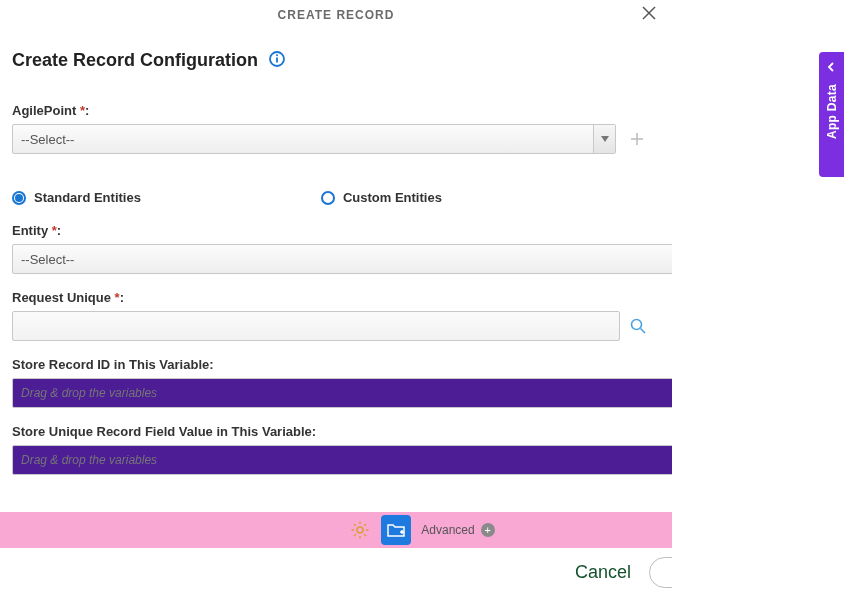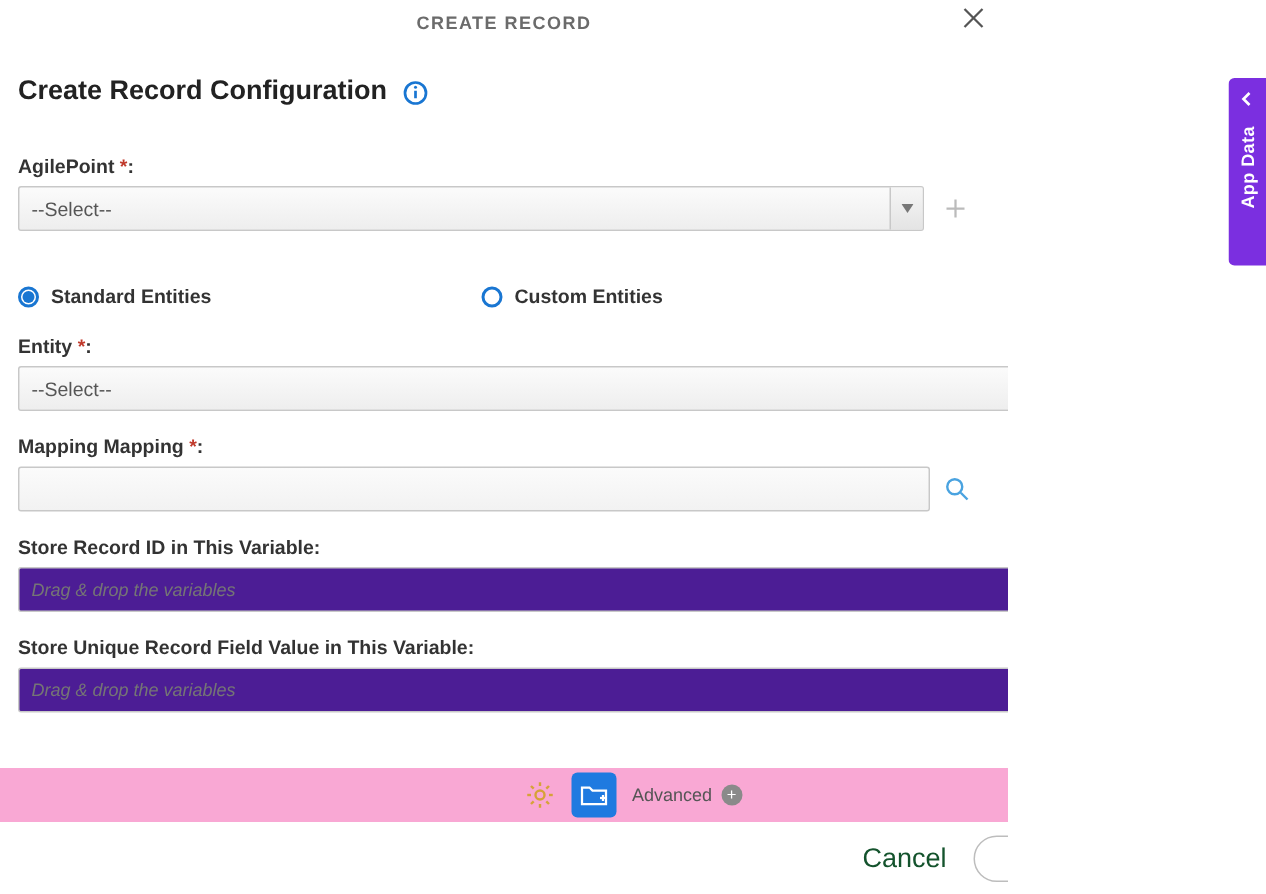--- a/index.html
+++ b/index.html
@@ -1,20 +1,20 @@
 <!DOCTYPE html>
 <html><head>
 <meta charset="utf-8">
 <style>
   * { box-sizing: border-box; margin: 0; padding: 0; }
   html, body { width: 844px; height: 596px; font-family: Arial, Helvetica, sans-serif; background: #fff; color: #222; }
   .header { height: 30px; line-height: 30px; text-align: center; font-size: 12px; letter-spacing: 1px; color: #6b6b6b; font-weight: 600; position: relative; }
   .close { position: absolute; right: 8px; top: 0; width: 30px; height: 30px; line-height: 30px; font-size: 16px; color: #444; cursor: pointer; text-align: center; }
   .content { padding: 20px 24px 0 12px; position: relative; height: 490px; }
-  .title-row { display: flex; align-items: flex-end; gap: 10px; margin-bottom: 32px; }
+  .title-row { display: flex; align-items: flex-start; gap: 10px; margin-bottom: 32px; }
   .title { font-size: 18px; font-weight: 700; color: #222; }
   .info-icon { width: 18px; height: 18px; display: inline-flex; align-items: center; justify-content: center; }
   .field-label { font-size: 13px; font-weight: 600; color: #333; margin-bottom: 6px; }
   .req { color: #c0392b; }
   .row { margin-bottom: 16px; }
   .select-wrap { display: flex; align-items: center; gap: 10px; }
   .select { flex: 1; display: flex; height: 30px; border: 1px solid #c8c8c8; border-radius: 2px; background: linear-gradient(#fbfbfb,#eeeeee); text-align: right; }
   .select-text { flex: 1; padding: 0 8px; font-size: 13px; color: #555; display: flex; align-items: center; }
   .select-btn { width: 22px; border-left: 1px solid #c8c8c8; display: flex; align-items: center; justify-content: center; background: linear-gradient(#f6f6f6,#e4e4e4); }
   .plus-btn { width: 22px; height: 22px; display: flex; align-items: center; justify-content: center; color: #bbb; cursor: pointer; }
@@ -112,21 +112,21 @@
         <div class="select-btn">
           <svg width="8" height="6" viewBox="0 0 8 6">
               <polygon points="0,0 8,0 4,6" fill="#777"></polygon>
             </svg>
         </div>
       </div>
     </div>
 
     <div class="row">
       <div class="field-label">
-        <span>Mapping Mapping</span> <span class="req">*</span>:
+        <span>Request Unique</span> <span class="req">*</span>:
       </div>
       <div class="text-input-wrap">
         <input class="text-input" style="width: 705px;" type="text">
         <span class="mag">
           <svg width="18" height="18" viewBox="0 0 18 18">
               <circle cx="7.5" cy="7.5" r="5" fill="none" stroke="#4aa3e0" stroke-width="1.6"></circle>
               <line x1="11.5" y1="11.5" x2="16" y2="16" stroke="#4aa3e0" stroke-width="1.6"></line>
             </svg>
         </span>
       </div>

